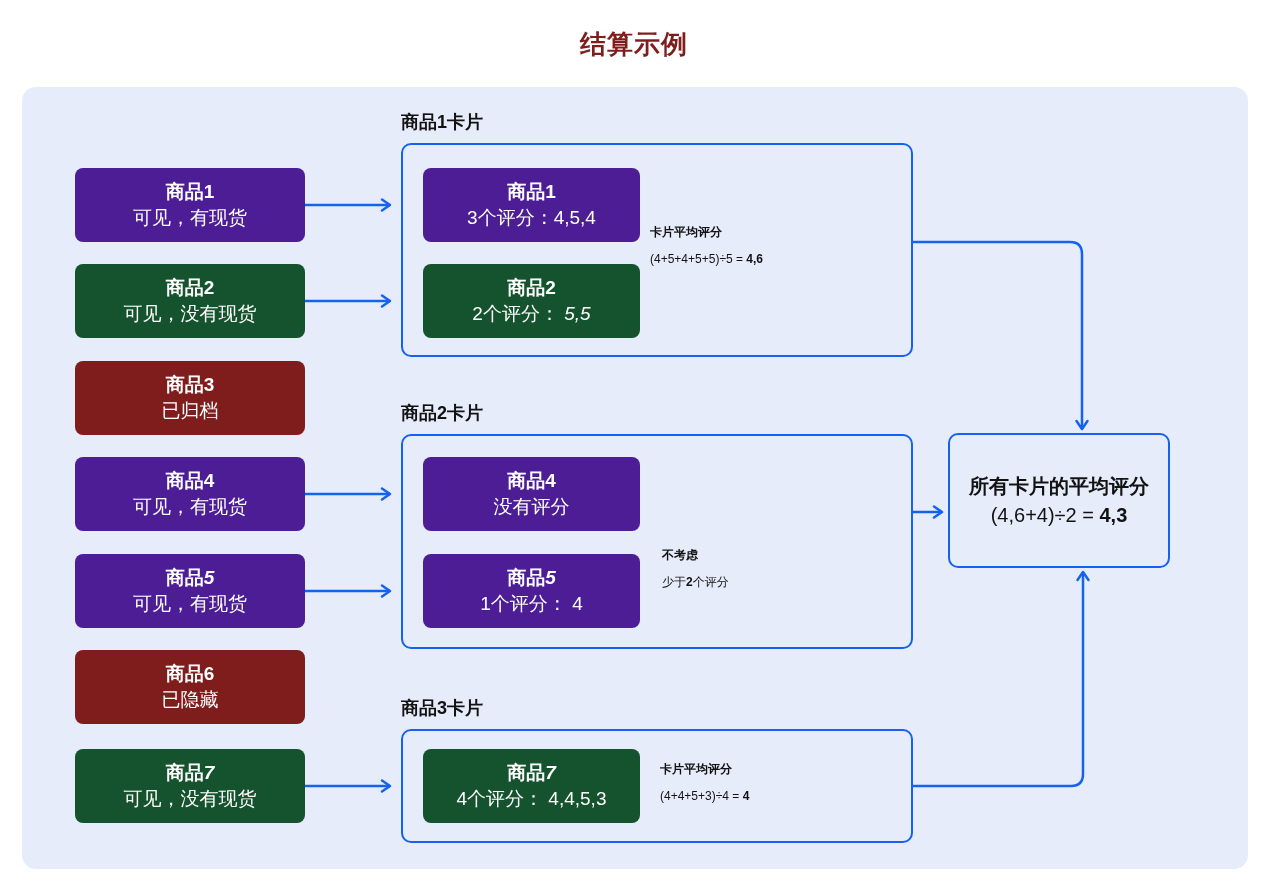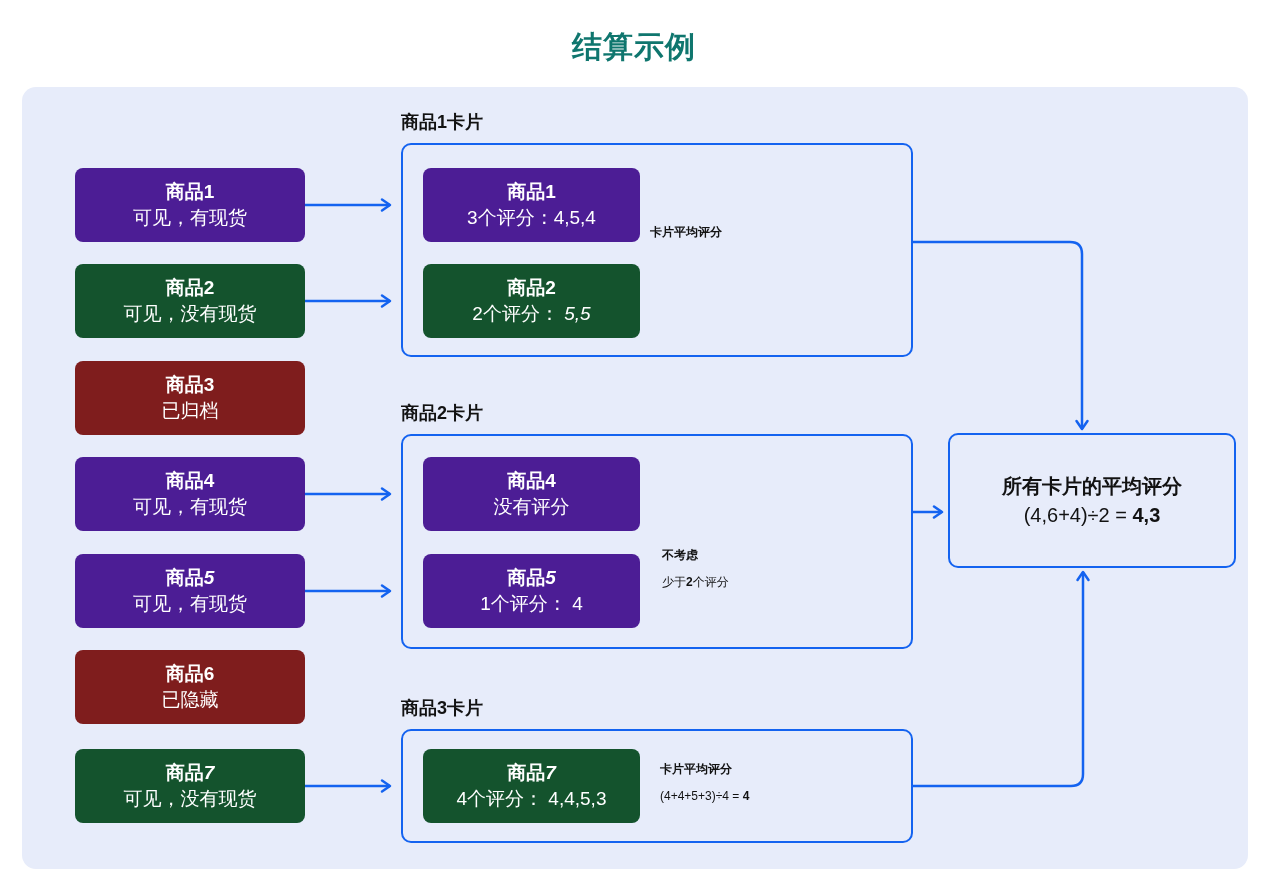--- a/index.html
+++ b/index.html
@@ -3,21 +3,21 @@
 <meta charset="utf-8">
 <style>
   html,body{margin:0;padding:0;}
   body{
     width:1268px;height:889px;position:relative;background:#ffffff;
     font-family:"Liberation Sans","DejaVu Sans",sans-serif;color:#121212;
     overflow:hidden;
   }
   .title{
     position:absolute;top:27px;left:0;width:100%;text-align:center;
-    font-size:30px;font-weight:600;letter-spacing:1px;color:#0f766e;
+    font-size:26px;font-weight:600;letter-spacing:1px;color:#7f1d1d;
   }
   .panel{
     position:absolute;left:22px;top:87px;width:1226px;height:782px;
     background:#e7ecfa;border-radius:14px;
   }
   .pbox{
     position:absolute;left:75px;width:230px;height:74px;border-radius:8px;
     color:#ffffff;display:flex;flex-direction:column;justify-content:center;
     align-items:center;font-size:19px;line-height:26px;text-align:center;
   }
@@ -36,21 +36,21 @@
     border-radius:10px;background:transparent;box-sizing:border-box;
   }
   .card-label{
     position:absolute;left:401px;font-size:18px;font-weight:700;color:#121212;
   }
   .note{
     position:absolute;font-size:12px;line-height:27px;color:#121212;
   }
   .nb{font-weight:700;}
   .total-box{
-    position:absolute;left:948px;top:433px;width:288px;height:135px;
+    position:absolute;left:948px;top:433px;width:222px;height:135px;
     border:2.5px solid #1463f0;border-radius:10px;box-sizing:border-box;
     display:flex;flex-direction:column;justify-content:center;align-items:center;
     font-size:20px;line-height:29px;text-align:center;color:#121212;
   }
   .overlay{position:absolute;left:0;top:0;pointer-events:none;}
   .ln{stroke:#1463f0;stroke-width:2.5;fill:none;marker-end:url(#arr);}
 </style>
 </head>
 <body>
 
@@ -108,20 +108,21 @@
 <div class="ibox dark" style="top:168px">
   <div class="name"><span>商品</span><span>1</span></div>
   <div><span>3个评分：4,5,4</span><span></span></div>
 </div>
 <div class="ibox light" style="top:264px">
   <div class="name"><span>商品</span><span>2</span></div>
   <div><span>2个评分： </span><span class="slant">5,5</span></div>
 </div>
 <div class="note" style="left:650px;top:219px">
   <div class="nb">卡片平均评分</div>
+  <div><span>(4+5+4+5+5)÷5 = </span><b>4,6</b></div>
 </div>
 
 <div class="card-label" style="top:401px">商品2卡片</div>
 <div class="card" style="top:434px;height:215px"></div>
 <div class="ibox dark" style="top:457px">
   <div class="name"><span>商品</span><span>4</span></div>
   <div><span>没有评分</span></div>
 </div>
 <div class="ibox dark" style="top:554px">
   <div class="name"><span>商品</span><span class="slant">5</span></div>

